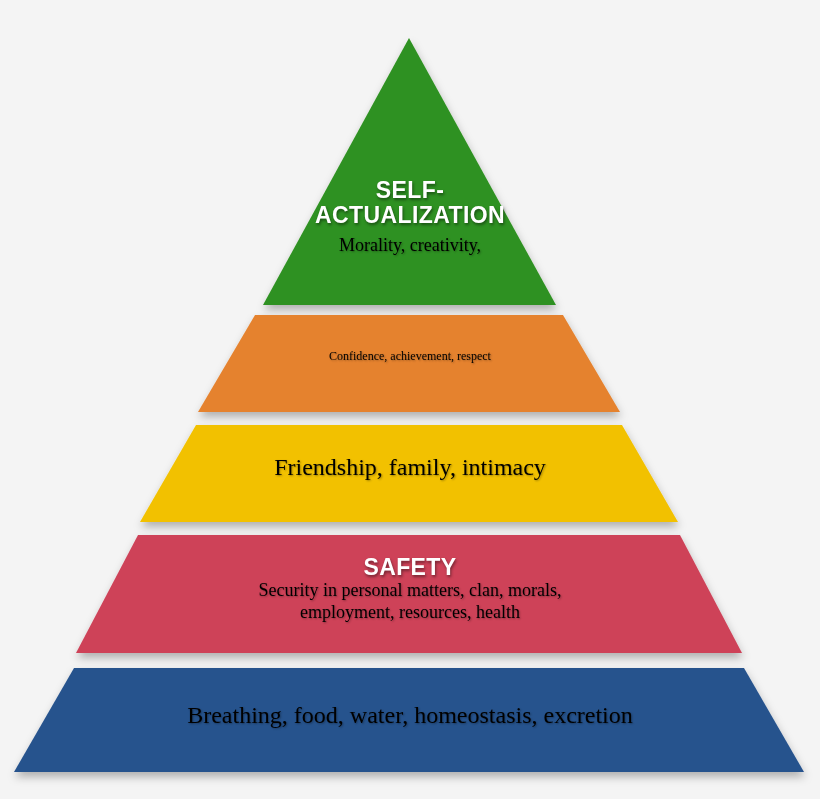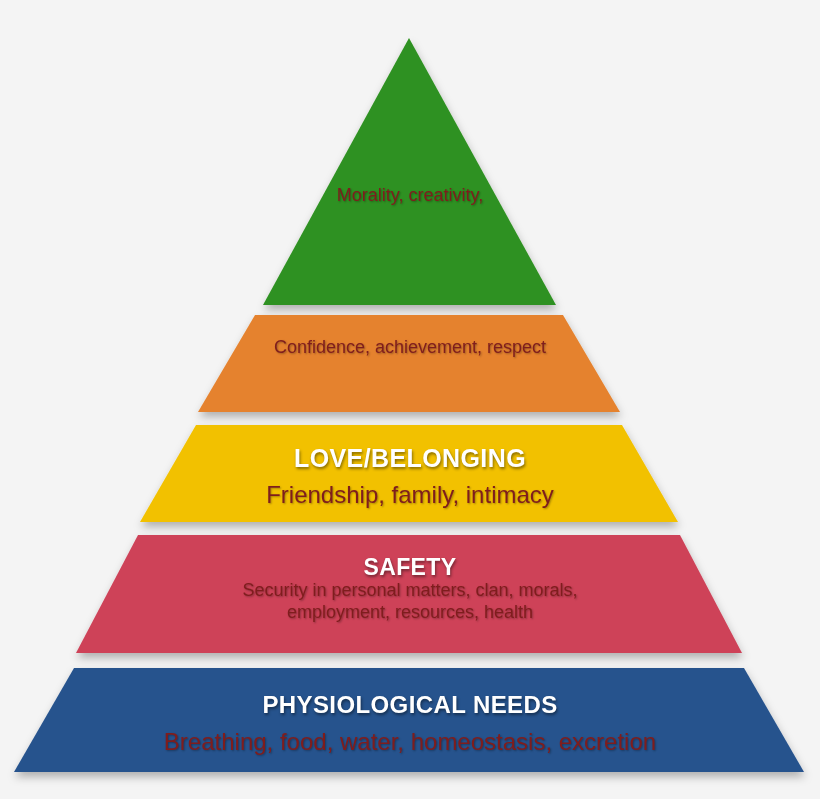--- a/index.html
+++ b/index.html
@@ -50,32 +50,33 @@
     font-weight: bold;
     letter-spacing: 0.4px;
     text-shadow: 1px 2px 3px rgba(0,0,0,0.45);
     line-height: 1.08;
   }
 
   .tier-desc {
     font-weight: normal;
     text-shadow: 1px 1px 2px rgba(0,0,0,0.32);
     line-height: 1.22;
-    color: #7f1d1d;
+    color: #000000;
+    font-family: Liberation Serif, serif;
   }
 
   
   #tier-self-actualization .tier-text { top: 178px; }
   #tier-self-actualization .tier-title { font-size: 23px; }
   #tier-self-actualization .tier-desc  { font-size: 18px; margin-top: 7px; }
 
   
   #tier-self-esteem .tier-text { top: 337px; }
   #tier-self-esteem .tier-title { font-size: 23px; }
-  #tier-self-esteem .tier-desc  { font-size: 18px; margin-top: 0; }
+  #tier-self-esteem .tier-desc  { font-size: 12px; margin-top: 12px; }
 
   
   #tier-love-belonging .tier-text { top: 445px; }
   #tier-love-belonging .tier-title { font-size: 25px; }
   #tier-love-belonging .tier-desc  { font-size: 24px; margin-top: 8px; }
 
   
   #tier-safety .tier-text { top: 555px; }
   #tier-safety .tier-title { font-size: 23px; }
   #tier-safety .tier-desc  { font-size: 18px; }
@@ -93,20 +94,24 @@
   <div class="tier" id="tier-self-actualization">
     <svg class="tier-shape" viewBox="0 0 820 799">
       <defs>
         <filter id="sh1" x="-20%" y="-20%" width="150%" height="160%">
           <feDropShadow dx="1" dy="5" stdDeviation="4" flood-color="#000000" flood-opacity="0.28"></feDropShadow>
         </filter>
       </defs>
       <polygon points="409,38 556,305 263,305" fill="#2e9120" filter="url(#sh1)"></polygon>
     </svg>
     <div class="tier-text">
+      <div class="tier-title">
+        <div>SELF-</div>
+        <div>ACTUALIZATION</div>
+      </div>
       <div class="tier-desc">
         <div>Morality, creativity,</div>
       </div>
     </div>
   </div>
 
   <div class="tier" id="tier-self-esteem">
     <svg class="tier-shape" viewBox="0 0 820 799">
       <defs>
         <filter id="sh2" x="-20%" y="-20%" width="150%" height="200%">
@@ -123,21 +128,20 @@
   <div class="tier" id="tier-love-belonging">
     <svg class="tier-shape" viewBox="0 0 820 799">
       <defs>
         <filter id="sh3" x="-20%" y="-20%" width="150%" height="200%">
           <feDropShadow dx="1" dy="5" stdDeviation="4" flood-color="#000000" flood-opacity="0.28"></feDropShadow>
         </filter>
       </defs>
       <polygon points="196,425 622,425 678,522 140,522" fill="#f2c100" filter="url(#sh3)"></polygon>
     </svg>
     <div class="tier-text">
-      <div class="tier-title">LOVE/BELONGING</div>
       <div class="tier-desc">Friendship, family, intimacy</div>
     </div>
   </div>
 
   <div class="tier" id="tier-safety">
     <svg class="tier-shape" viewBox="0 0 820 799">
       <defs>
         <filter id="sh4" x="-20%" y="-20%" width="150%" height="200%">
           <feDropShadow dx="1" dy="5" stdDeviation="4" flood-color="#000000" flood-opacity="0.28"></feDropShadow>
         </filter>
@@ -156,18 +160,17 @@
   <div class="tier" id="tier-physiological">
     <svg class="tier-shape" viewBox="0 0 820 799">
       <defs>
         <filter id="sh5" x="-20%" y="-20%" width="150%" height="200%">
           <feDropShadow dx="1" dy="5" stdDeviation="4" flood-color="#000000" flood-opacity="0.28"></feDropShadow>
         </filter>
       </defs>
       <polygon points="74,668 744,668 804,772 14,772" fill="#27538d" filter="url(#sh5)"></polygon>
     </svg>
     <div class="tier-text">
-      <div class="tier-title">PHYSIOLOGICAL NEEDS</div>
       <div class="tier-desc">Breathing, food, water, homeostasis, excretion</div>
     </div>
   </div>
 
 </div>
 
 </body></html>

